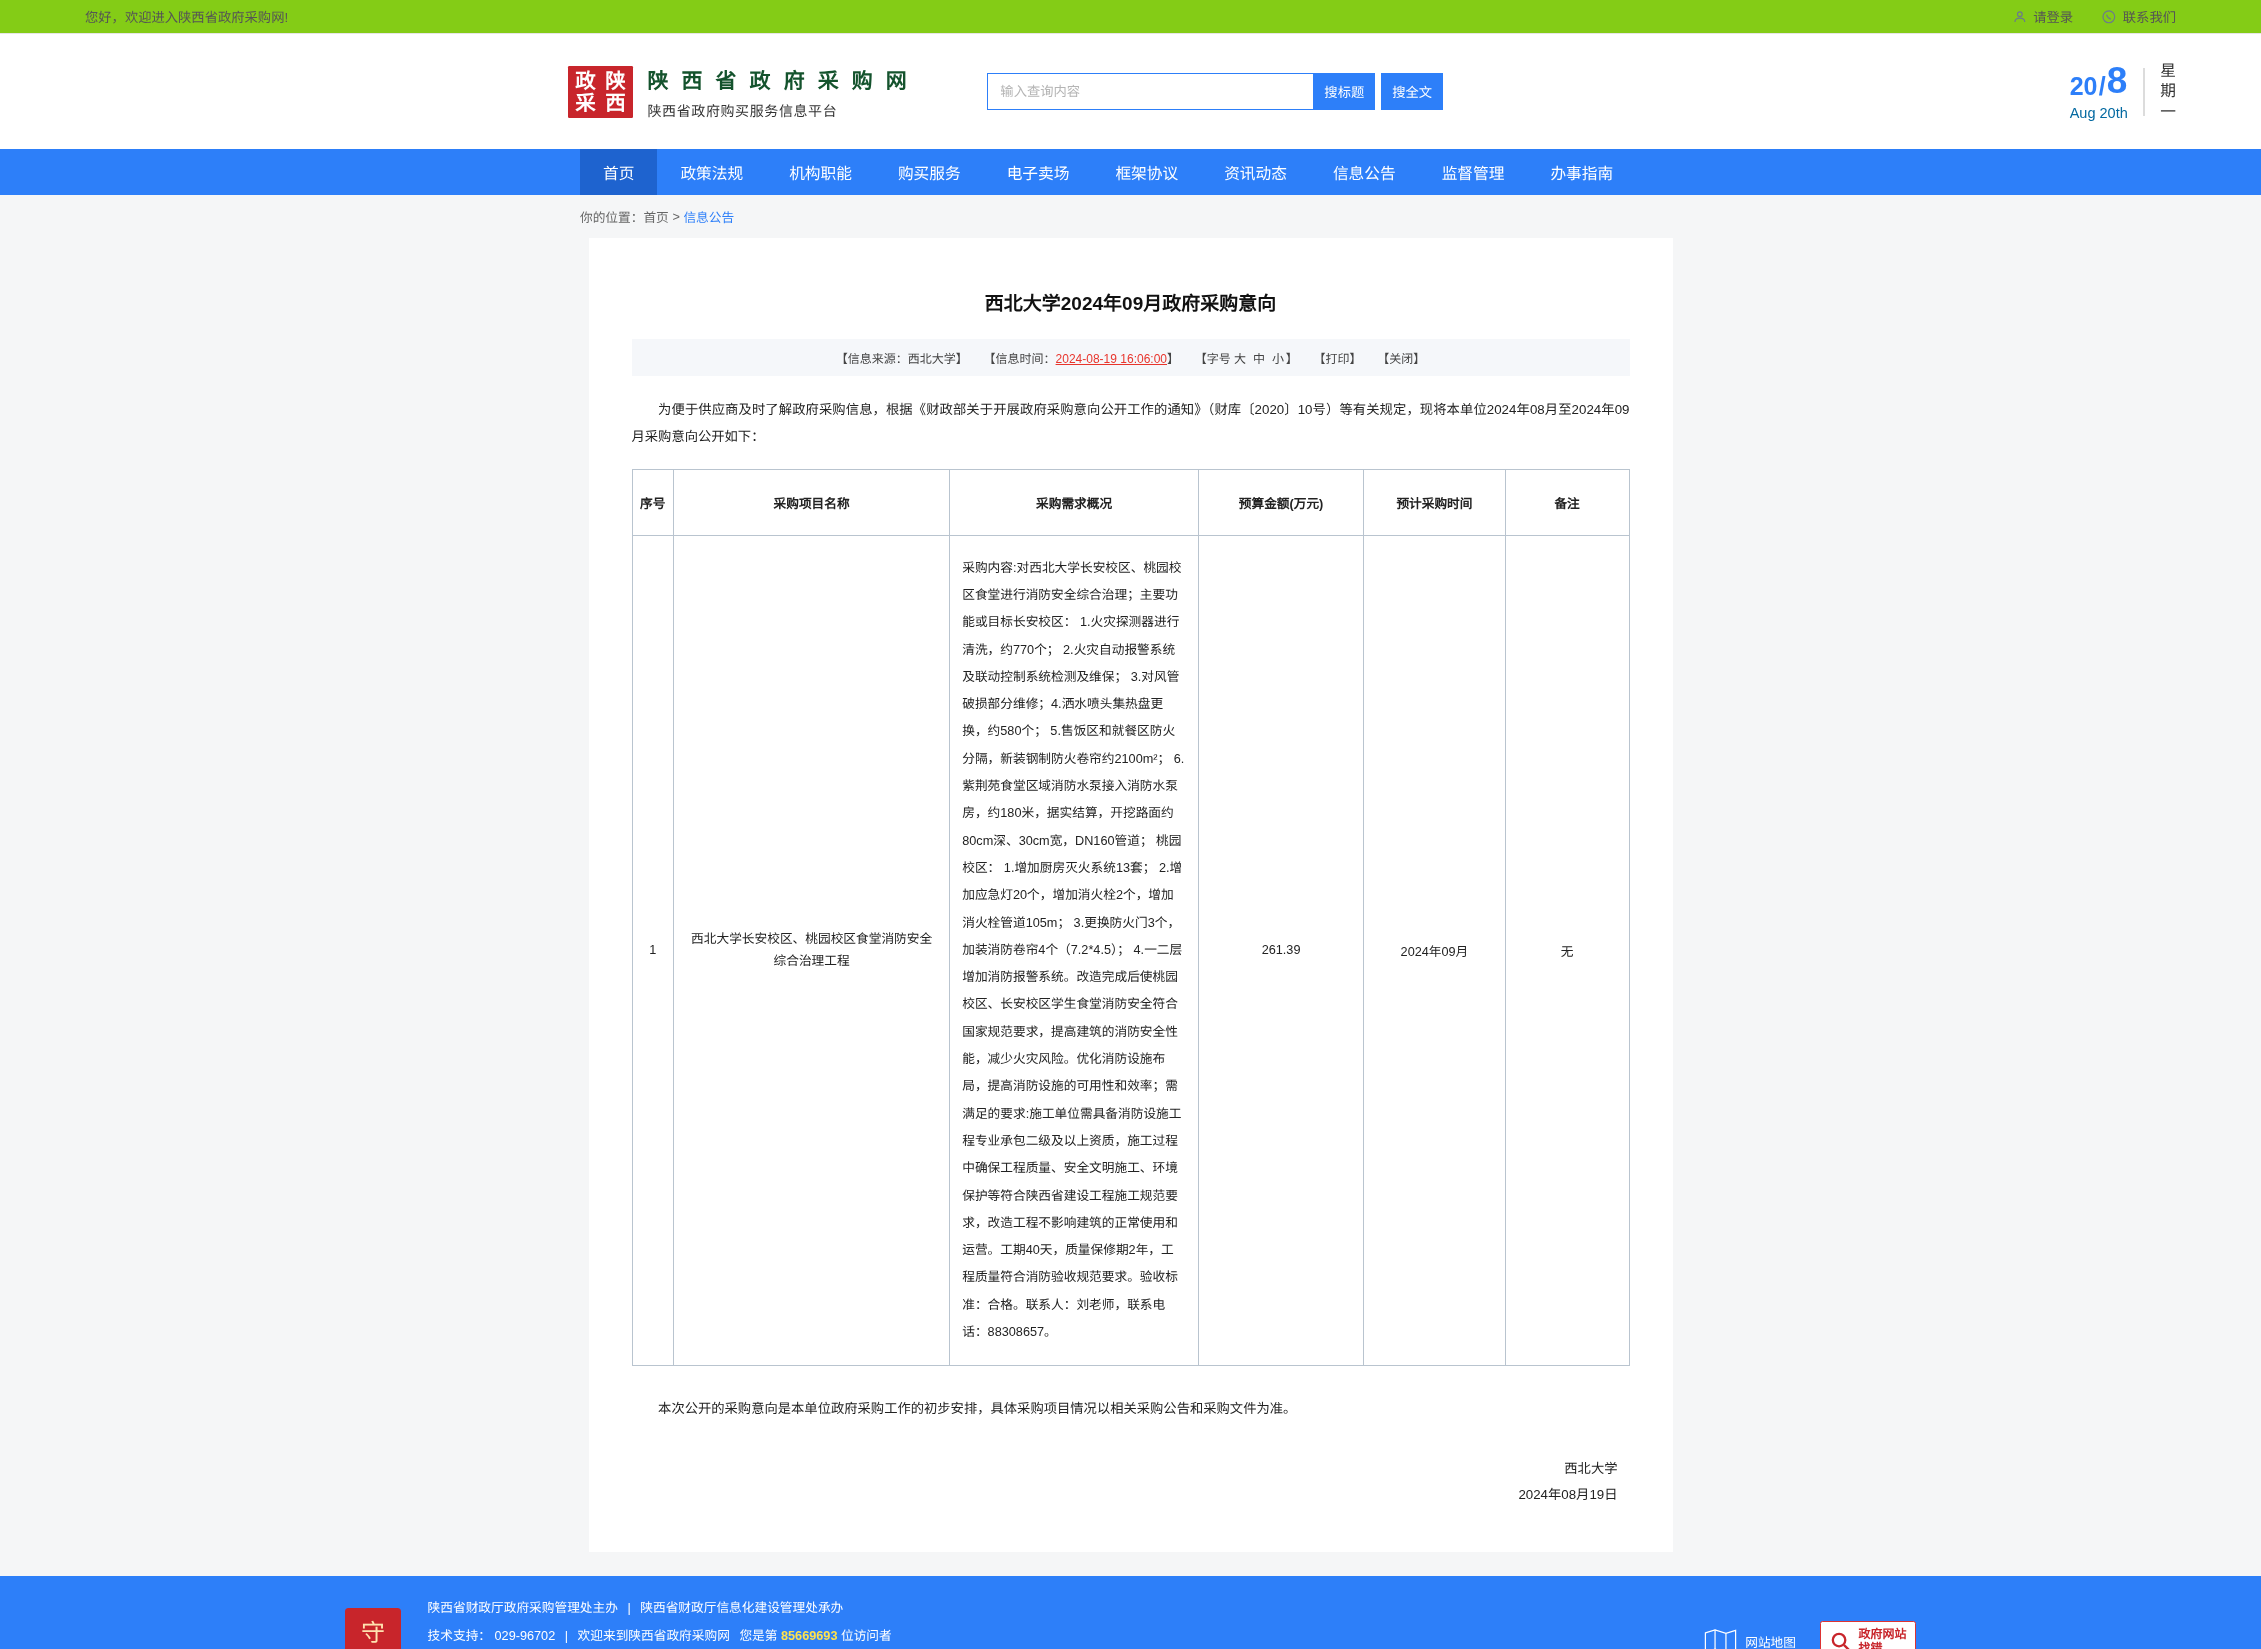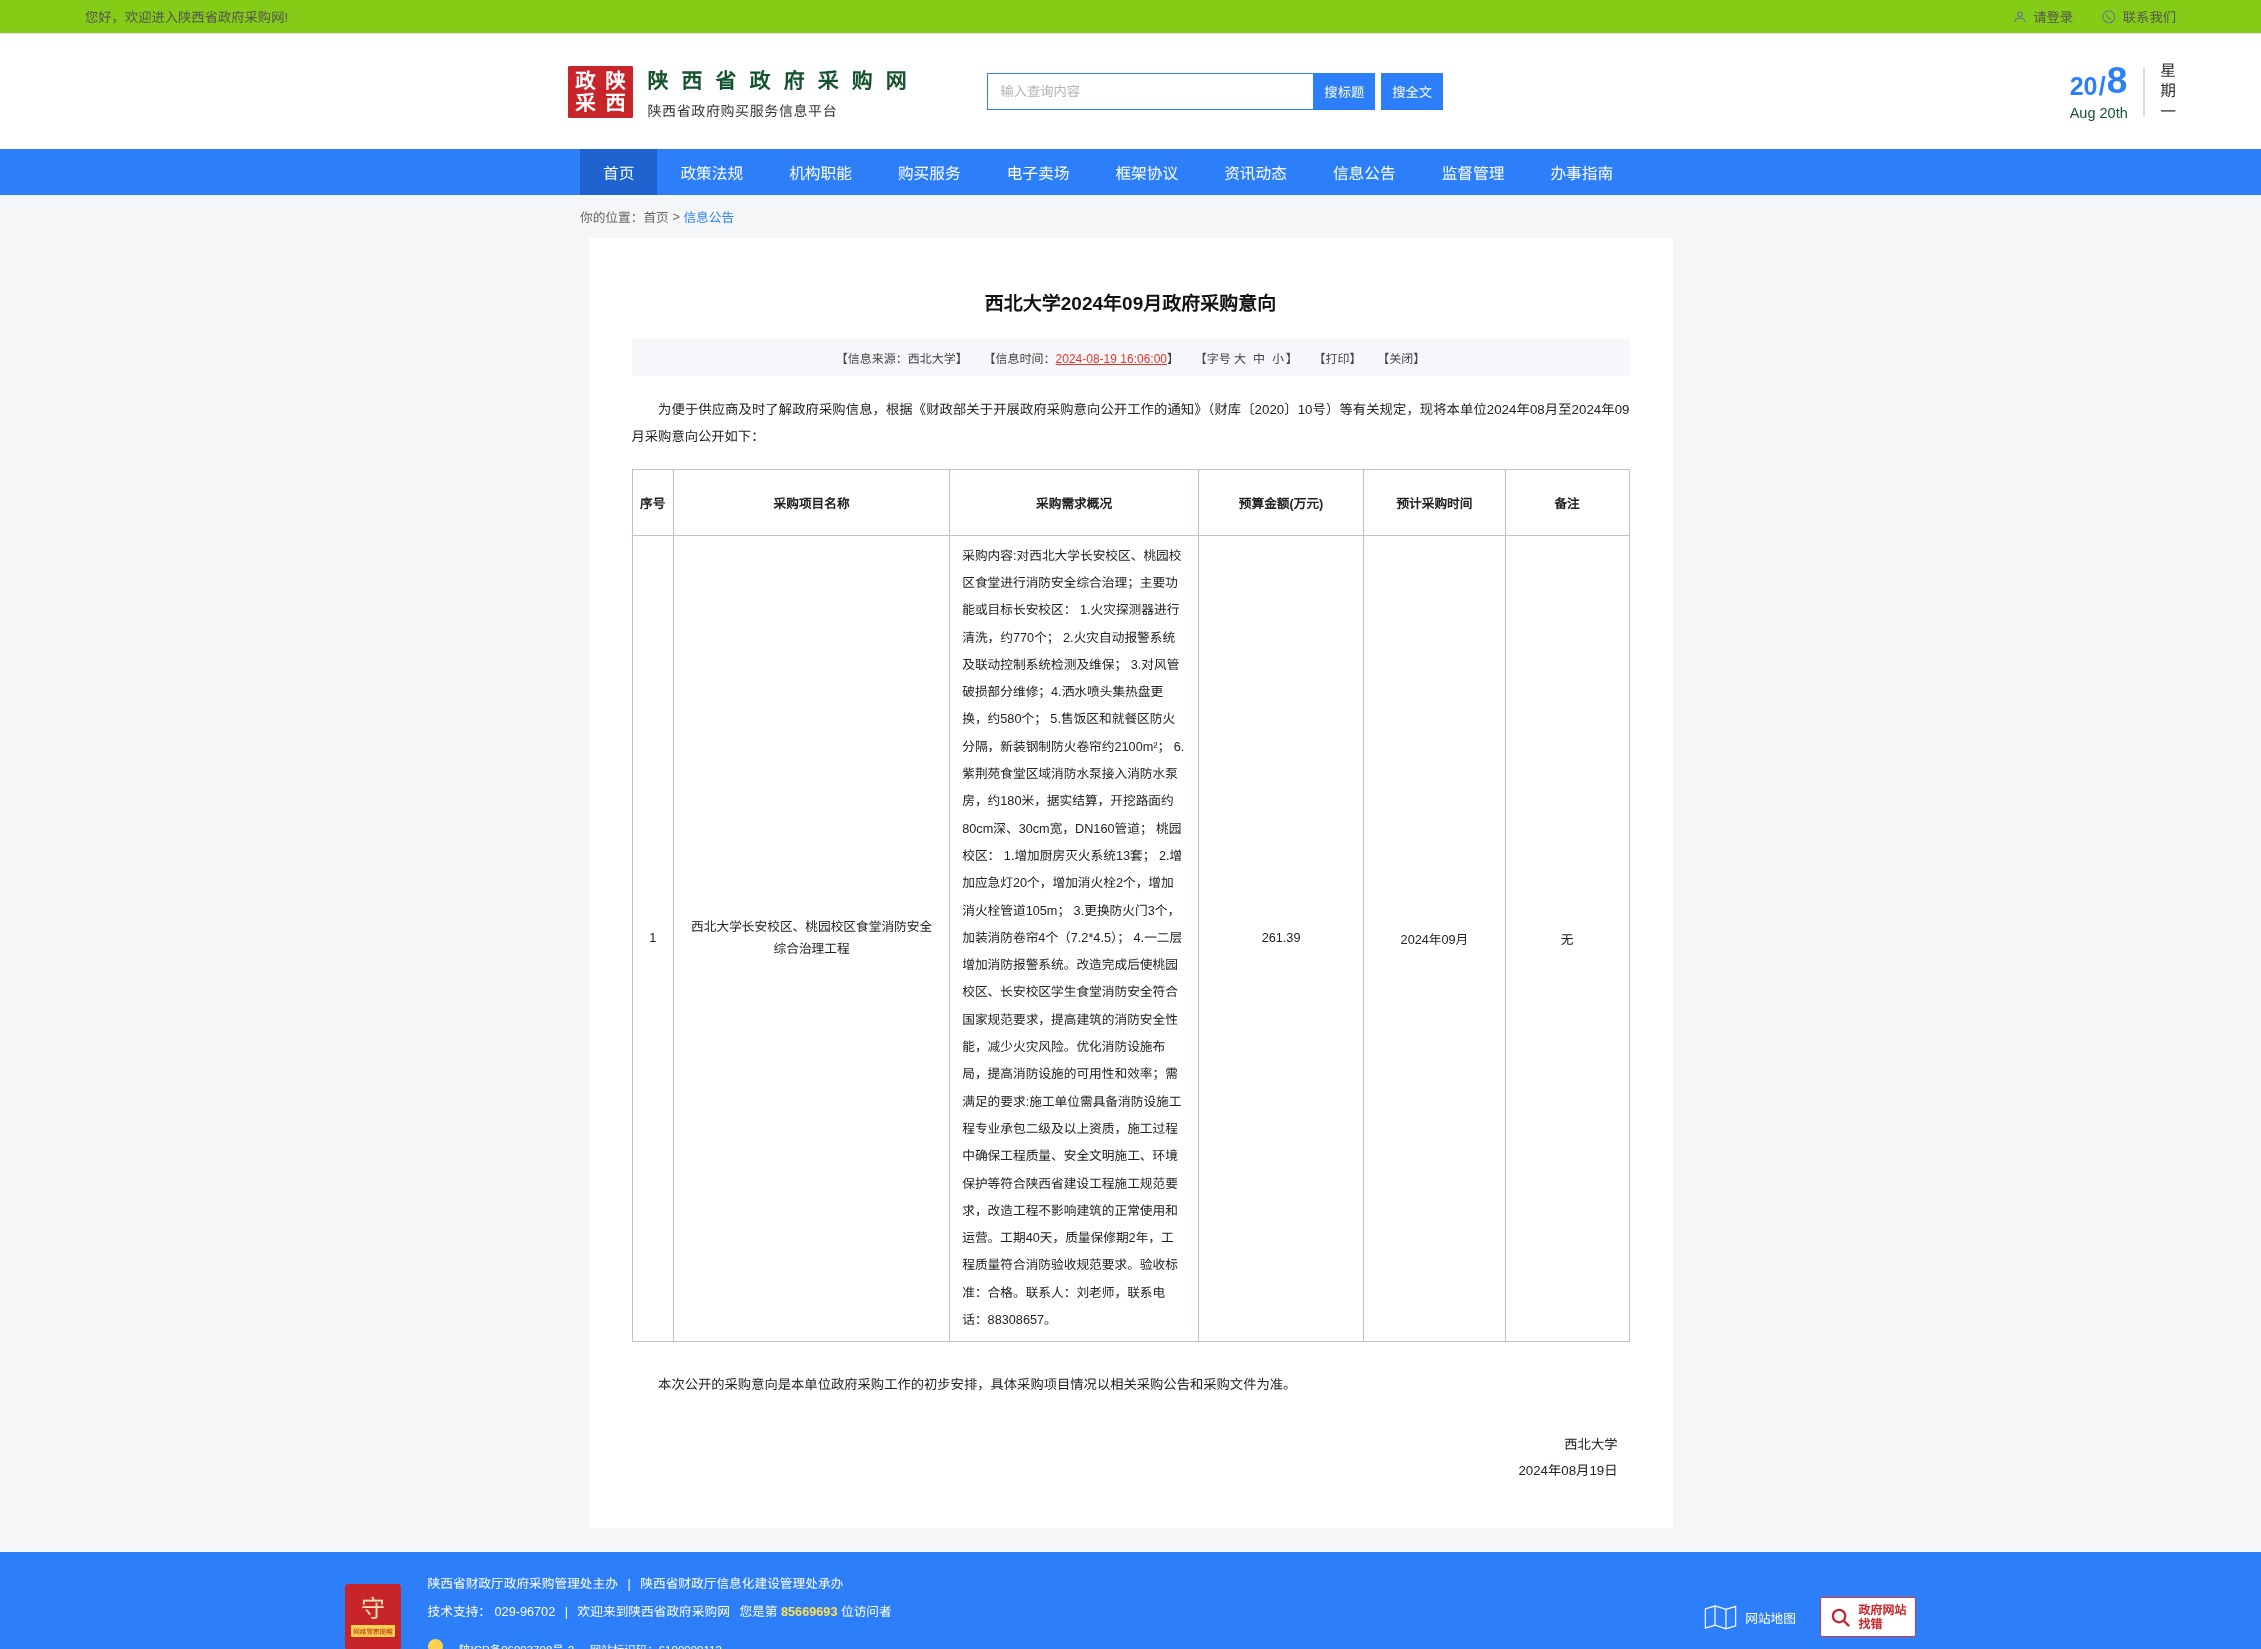--- a/index.html
+++ b/index.html
@@ -93,21 +93,21 @@
   .dnum {
     color: #2d7ff9;
     font-weight: bold;
     display: flex;
     align-items: flex-end;
     line-height: 1;
   }
   .dnum .d1 { font-size: 25px; }
   .dnum .slash { font-size: 25px; margin: 0 1.2px; }
   .dnum .d2 { font-size: 37px; }
-  .dtext { color: #14532d; font-size: 14.5px; margin-top: 6px; }
+  .dtext { color: #0369a1; font-size: 14.5px; margin-top: 6px; }
   .dsep { width: 1.2px; height: 48px; background: #dcdcdc; }
   .dweek { color: #333; font-size: 15.7px; text-align: center; line-height: 1.3; }
 
   
   .nav {
     height: 46px;
     background: #2d7ff9;
     display: flex;
     align-items: stretch;
     padding-left: 580px;
@@ -183,21 +183,21 @@
     border: 0.6px solid #b9c4cf;
     padding: 8.5px 7.2px;
     vertical-align: middle;
     text-align: center;
   }
   table.ptable th { font-weight: bold; height: 66px; }
   table.ptable td.desc {
     text-align: left;
     line-height: 2.15;
     vertical-align: top;
-    padding: 7px 12px;
+    padding: 19px 12px;
   }
   table.ptable td.name {
     text-align: center;
     line-height: 1.8;
     vertical-align: middle;
     padding: 9.7px 12px;
   }
   .col-no   { width: 42px; }
   .col-name { width: 284px; }
   .col-desc { width: 254px; }

